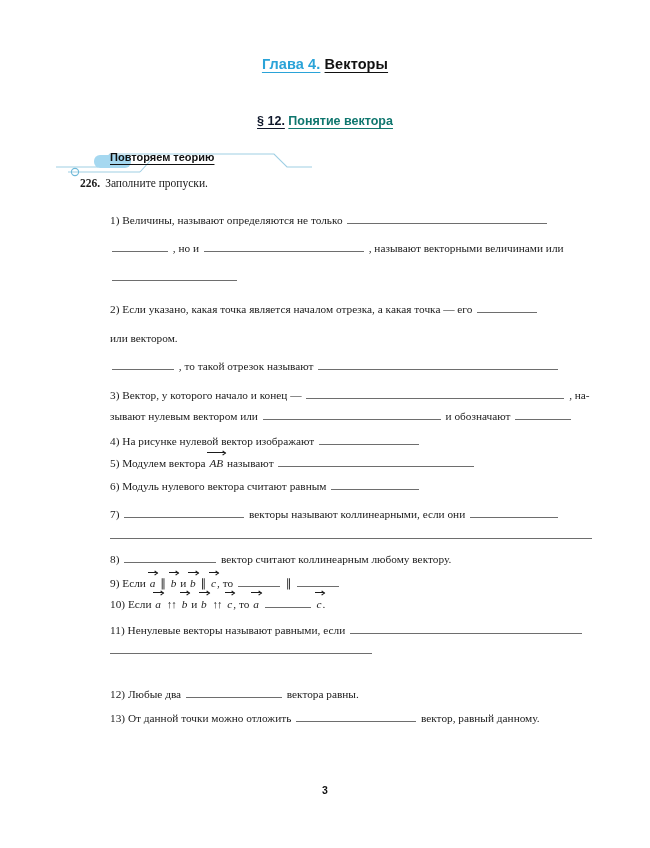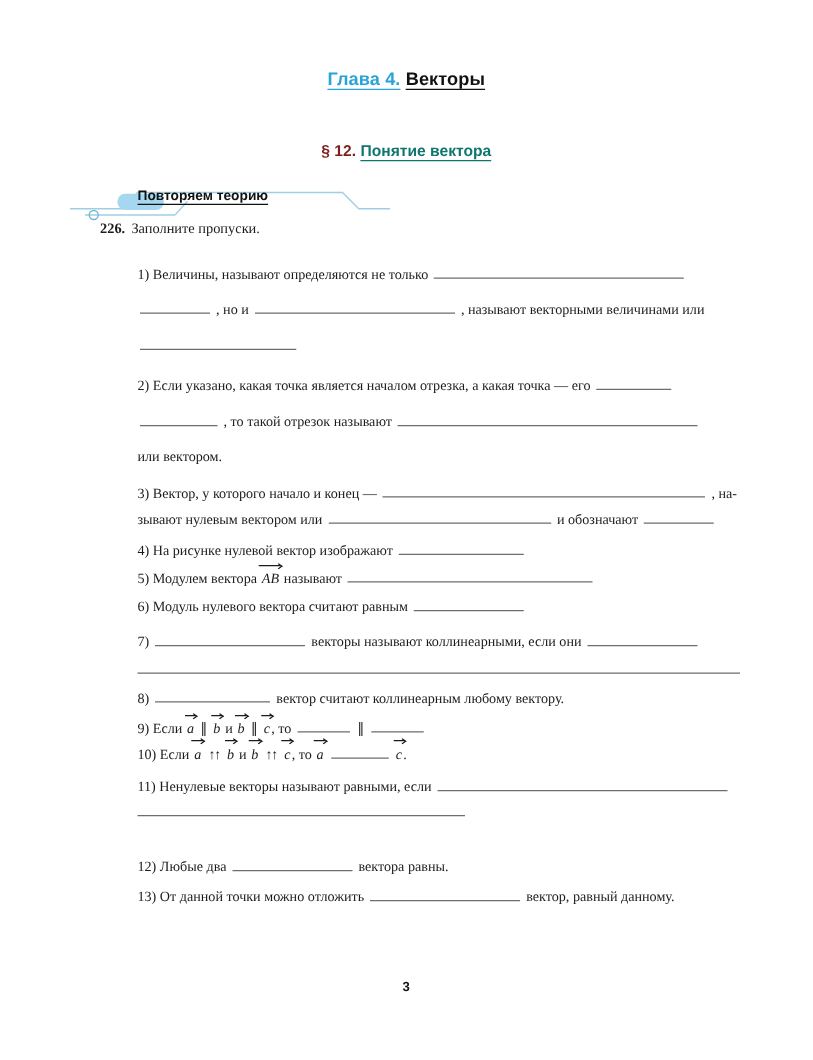--- a/index.html
+++ b/index.html
@@ -46,21 +46,22 @@
     position: absolute;
     top: 114px;
     left: 0;
     width: 650px;
     text-align: center;
     font-family: "Liberation Sans", sans-serif;
     font-size: 12.5px;
     font-weight: bold;
   }
   .section-title .num {
-    color: #7f1d1d;
+    color: #0f172a;
+    text-decoration: underline;
     text-underline-offset: 3px;
     text-decoration-thickness: 1px;
   }
   .section-title .name {
     color: #0f766e;
     text-decoration: underline;
     text-underline-offset: 3px;
     text-decoration-thickness: 1px;
   }
 
@@ -246,26 +247,26 @@
   <div class="item tight" style="margin-top:9px">
     <span class="blank" style="width:125px"></span>
   </div>
 
   <div class="item gap" style="margin-top:13px">
     <span class="lbl">2)</span>
     <span>Если указано, какая точка является началом отрезка, а какая точка — его</span>
     <span class="blank" style="width:60px"></span>
   </div>
   <div class="item tight" style="margin-top:9px">
+    <span>или вектором.</span>
+  </div>
+  <div class="item tight" style="margin-top:9px">
     <span class="blank" style="width:62px"></span>
     <span>, то такой отрезок называют</span>
     <span class="blank" style="width:240px"></span>
-  </div>
-  <div class="item tight" style="margin-top:9px">
-    <span>или вектором.</span>
   </div>
 
   <div class="item gap" style="margin-top:9px">
     <span class="lbl">3)</span>
     <span>Вектор, у которого начало и конец —</span>
     <span class="blank" style="width:258px"></span>
     <span>, на-</span>
   </div>
   <div class="item tight" style="margin-top:2px">
     <span>зывают нулевым вектором или</span>

